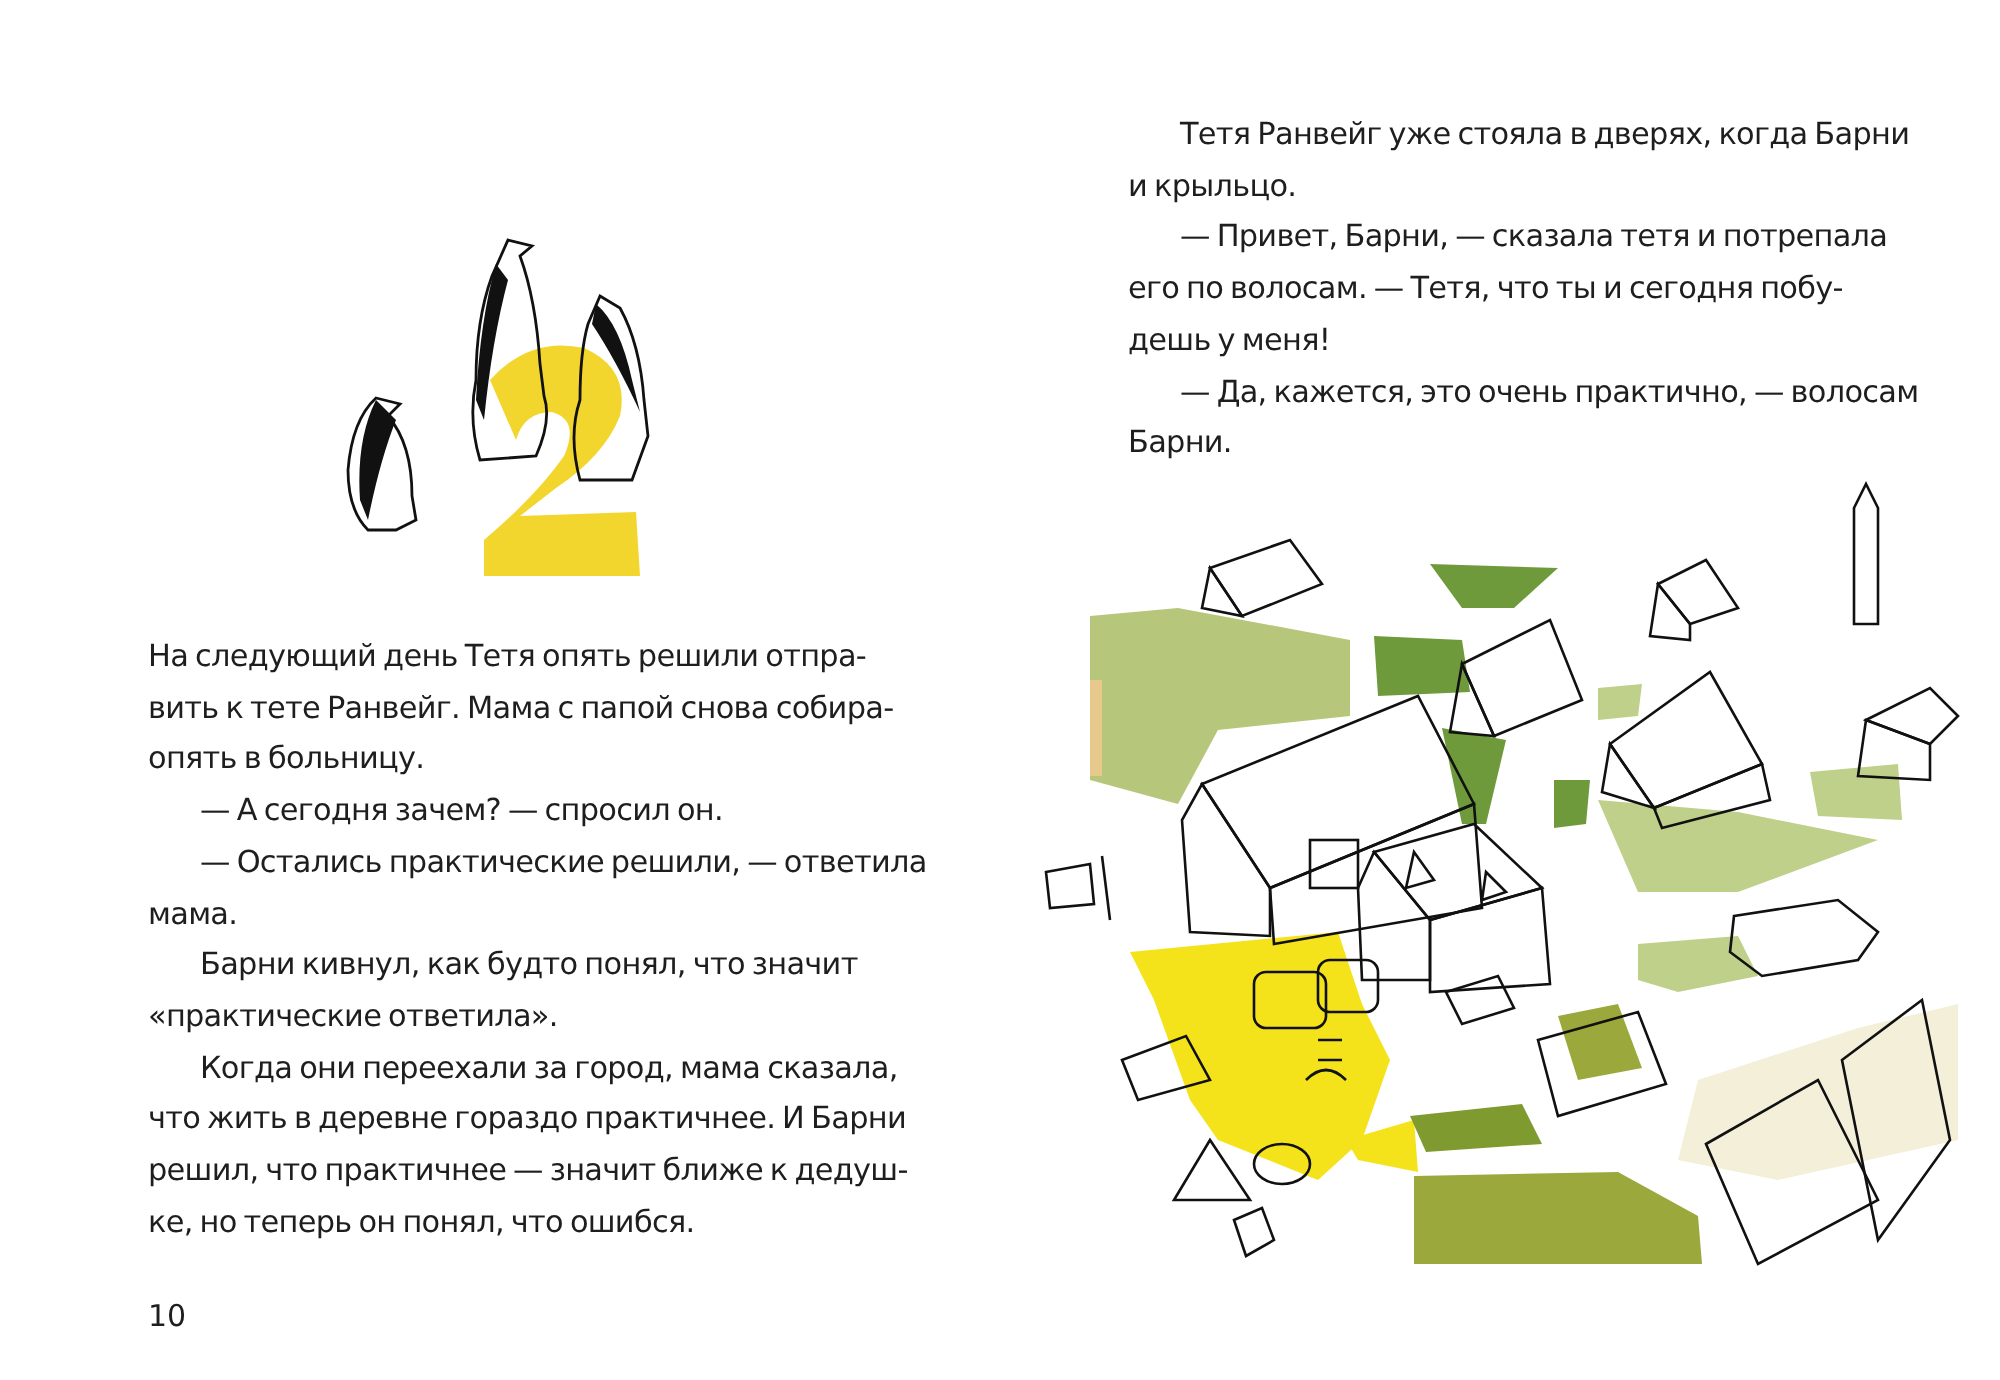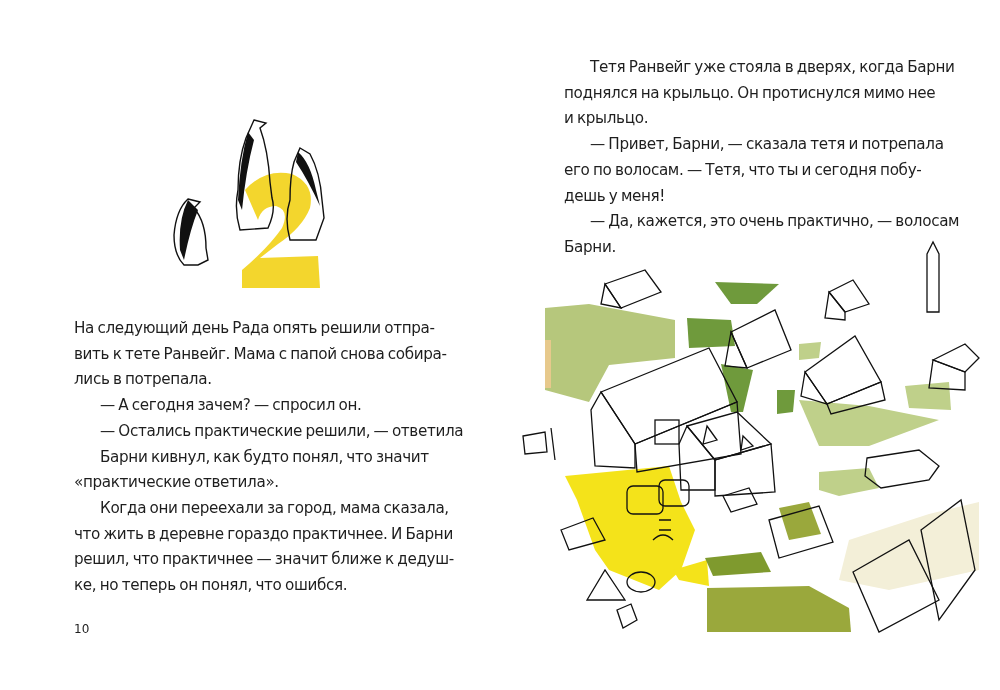--- a/index.html
+++ b/index.html
@@ -5,21 +5,21 @@
   html, body { margin: 0; padding: 0; background: #ffffff; }
   body { width: 1000px; height: 690px; position: relative; overflow: hidden; font-family: "DejaVu Sans", sans-serif; color: #1e1e1e; }
   .page { position: absolute; top: 0; height: 690px; }
   .page-left { left: 0; width: 500px; }
   .page-right { left: 521px; width: 500px; }
   .para-block { position: absolute; font-size: 15.2px; line-height: 25.7px; letter-spacing: -0.35px; word-spacing: -1px; }
   .left-text { left: 74px; top: 316px; width: 400px; }
   .right-text { left: 43px; top: 55px; width: 420px; }
   .line { white-space: nowrap; display: block; }
   .indent { padding-left: 26px; }
-  .page-number { position: absolute; left: 74px; top: 622px; font-size: 12px; }
+  .page-number { position: absolute; left: 74px; top: 649px; font-size: 15px; }
   .chapter-art { position: absolute; left: 150px; top: 110px; width: 200px; height: 190px; }
   .village-art { position: absolute; left: -12px; top: 240px; width: 480px; height: 400px; }
 </style>
 </head>
 <body>
 
 <div class="page page-left">
   <div class="chapter-art">
     <svg width="200" height="190" viewBox="0 0 200 190">
       <path d="M95 80 Q115 58 142 64 Q165 74 160 98 Q152 118 128 134 L110 148 L168 146 L170 178 L92 178 L92 160 Q118 138 132 118 Q140 100 126 96 Q112 96 108 110 Z" fill="#f2d21b" opacity="0.92"></path>
@@ -28,40 +28,40 @@
         <path d="M104 10 L116 13 L110 18 Q118 40 120 72 L122 88 Q126 100 118 118 L90 120 Q84 100 88 80 Q88 50 96 28 Z"></path>
         <path d="M150 38 L160 44 Q170 62 172 90 L174 108 L166 130 L140 130 Q134 108 140 90 Q140 66 144 52 Z"></path>
       </g>
       <path d="M38 90 Q28 110 30 140 L34 150 Q40 120 48 100 Z" fill="#111"></path>
       <path d="M98 22 Q90 50 88 90 L92 100 Q96 60 104 30 Z" fill="#111"></path>
       <path d="M148 42 Q160 52 166 80 L170 96 Q158 70 146 52 Z" fill="#111"></path>
     </svg>
   </div>
 
   <div class="para-block left-text">
-    <span class="line">На следующий день Рада опять решили отпра-</span>
+    <span class="line">На следующий день Тетя опять решили отпра-</span>
     <span class="line">вить к тете Ранвейг. Мама с папой снова собира-</span>
-    <span class="line">лись в потрепала.</span>
+    <span class="line">опять в больницу.</span>
     <span class="line indent">— А сегодня зачем? — спросил он.</span>
     <span class="line indent">— Остались практические решили, — ответила</span>
+    <span class="line">мама.</span>
     <span class="line indent">Барни кивнул, как будто понял, что значит</span>
     <span class="line">«практические ответила».</span>
     <span class="line indent">Когда они переехали за город, мама сказала,</span>
     <span class="line">что жить в деревне гораздо практичнее. И Барни</span>
     <span class="line">решил, что практичнее — значит ближе к дедуш-</span>
     <span class="line">ке, но теперь он понял, что ошибся.</span>
   </div>
 
   <div class="page-number">10</div>
 </div>
 
 <div class="page page-right">
   <div class="para-block right-text">
     <span class="line indent">Тетя Ранвейг уже стояла в дверях, когда Барни</span>
-    <span class="line">поднялся на крыльцо. Он протиснулся мимо нее</span>
     <span class="line">и крыльцо.</span>
     <span class="line indent">— Привет, Барни, — сказала тетя и потрепала</span>
     <span class="line">его по волосам. — Тетя, что ты и сегодня побу-</span>
     <span class="line">дешь у меня!</span>
     <span class="line indent">— Да, кажется, это очень практично, — волосам</span>
     <span class="line">Барни.</span>
   </div>
 
   <div class="village-art">
     <svg width="480" height="400" viewBox="0 0 480 400">

